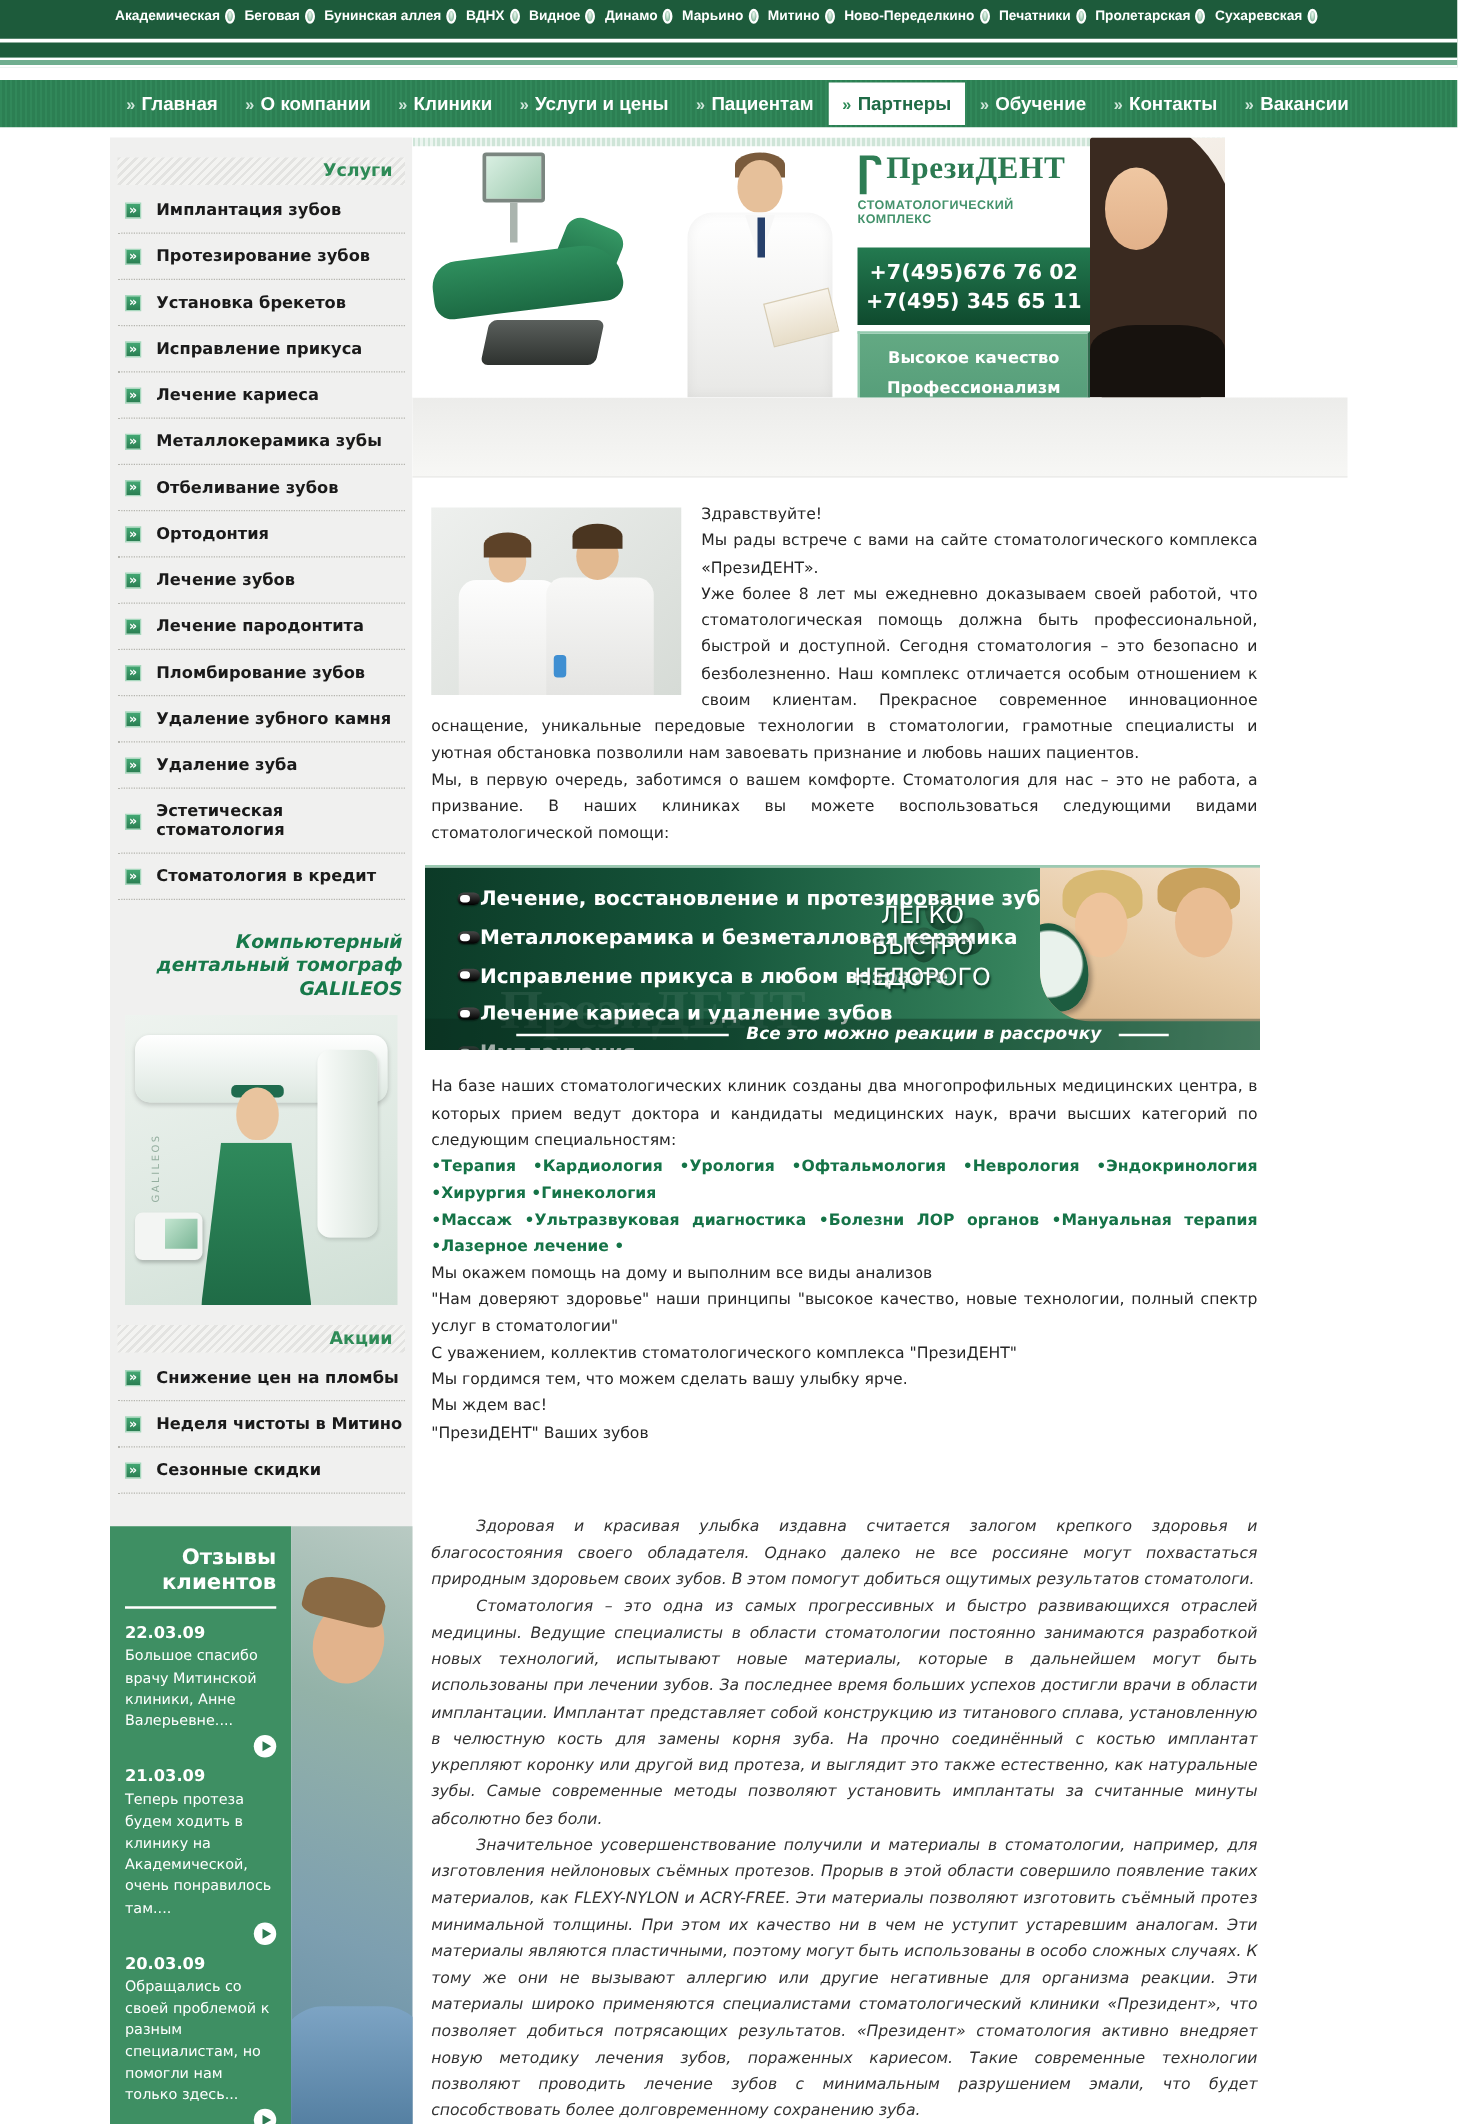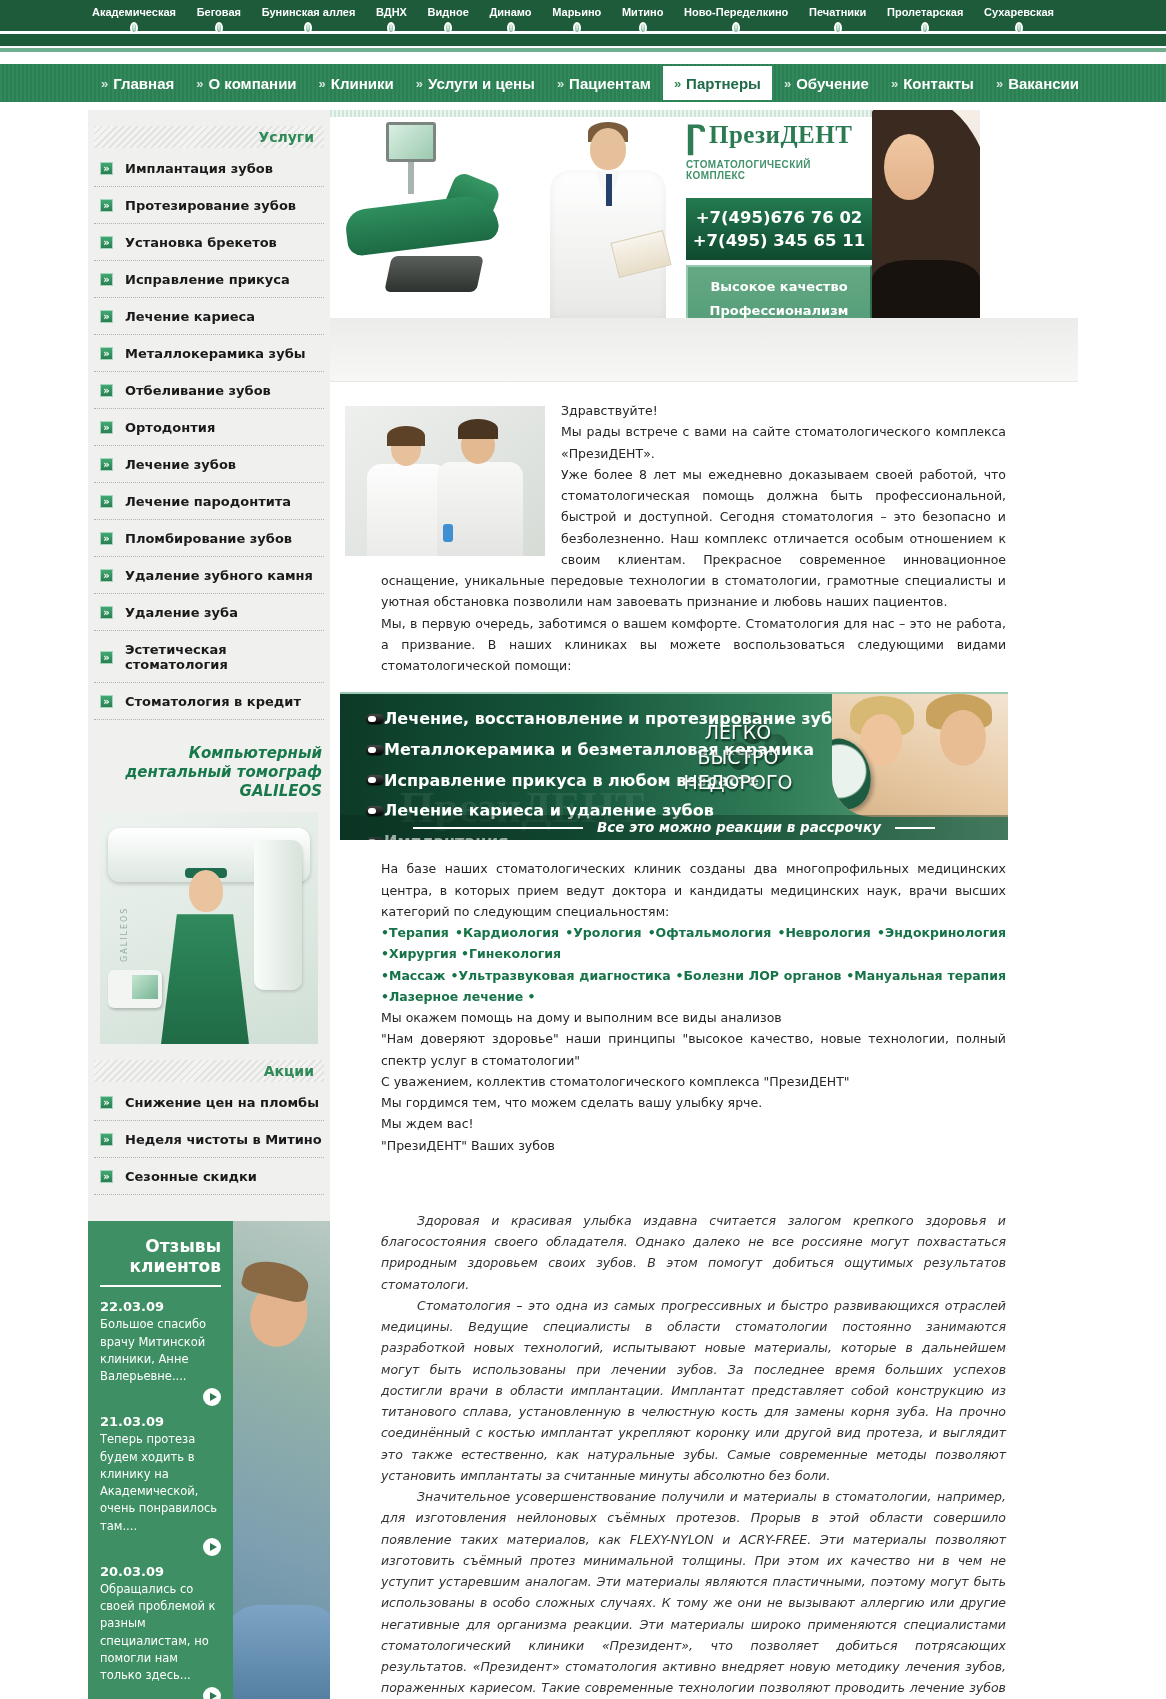--- a/index.html
+++ b/index.html
@@ -3,21 +3,21 @@
 <meta charset="utf-8">
 <style>
   * { box-sizing: border-box; }
   body { width:1166px; margin:0 auto; background:#fff; font-family:"DejaVu Sans",sans-serif; color:#262626; }
   .ptr { cursor:pointer; }
 
   
   .topbar { height:46px; background:#1d5b3b; position:relative; }
   .metro-line { position:absolute; left:0; right:0; top:31px; height:3px; background:#fff; }
   .stations { position:relative; display:flex; justify-content:space-between; padding:7px 112px 0 92px; }
-  .station { display:flex; flex-direction:column; align-items:center; gap:4px; color:#fff;
+  .station { display:flex; flex-direction:row; align-items:center; gap:4px; color:#fff;
              font:bold 11px/1 "Liberation Sans",sans-serif; white-space:nowrap;text-align:right; }
   .dot { width:8px; height:12px; border:2px solid #fff; border-radius:50%; position:relative; z-index:1;
          background:radial-gradient(ellipse at 50% 30%, #eef7f1 0%, #bcdcc9 40%, #76ad90 80%, #558f72 100%); }
   .stripe { height:8px; background:#6fae8f; border-top:2px solid #fff; border-bottom:2px solid #fff; }
   .whitegap { height:10px; background:#fff; }
 
   
   .navbar { height:38px; display:flex; align-items:stretch; padding-left:90px;
             background:repeating-linear-gradient(90deg,#31885a 0 2px,#2c7f53 2px 4px); }
   .nav-item { display:flex; align-items:center; gap:5px; padding:0 11px; color:#fff;
@@ -119,21 +119,21 @@
                 background:linear-gradient(160deg,#f7f2ec,#e6dacd); }
   .w-hair { position:absolute; left:-26px; top:-14px; width:150px; height:236px; background:#3a2a20;
             border-radius:42% 58% 50% 50%; }
   .w-face { position:absolute; left:12px; top:24px; width:50px; height:66px; border-radius:50%;
             background:linear-gradient(#efc7a2,#e2b18a); }
   .w-top { position:absolute; left:0; bottom:0; width:108px; height:58px; background:#17120e; border-radius:34% 34% 0 0; }
 
   
   .band { height:64px; background:linear-gradient(#ececea,#f7f7f5); border-bottom:1px solid #e6e6e3; }
   .main-inner { padding:18px 72px 0 15px; font-size:12.5px; line-height:1.7; }
-  .main-inner p { margin:0; text-align:justify;padding-left:36px; }
+  .main-inner p { margin:0; text-align:justify; }
   .greet-photo { float:left; width:200px; height:150px; margin:6px 16px 4px 0; position:relative; overflow:hidden;
                  background:linear-gradient(140deg,#eef0ee,#d6dbd6); }
   .gp-h1 { position:absolute; left:46px; top:26px; width:30px; height:34px; background:#e7c19c; border-radius:50%; }
   .gp-h1::before { content:""; position:absolute; left:-4px; top:-6px; width:38px; height:20px; background:#5d4228; border-radius:50% 50% 0 0; }
   .gp-h2 { position:absolute; left:116px; top:20px; width:34px; height:38px; background:#e2b990; border-radius:50%; }
   .gp-h2::before { content:""; position:absolute; left:-3px; top:-7px; width:40px; height:20px; background:#4a3categorical520; background:#4a3520; border-radius:50% 50% 0 0; }
   .gp-c1 { position:absolute; left:22px; top:58px; width:80px; height:92px; background:linear-gradient(#fdfdfd,#ebebe9); border-radius:14px 14px 0 0; }
   .gp-c2 { position:absolute; left:92px; top:56px; width:86px; height:94px; background:linear-gradient(#f8f8f7,#e4e4e2); border-radius:14px 14px 0 0; }
   .gp-b { position:absolute; left:98px; top:118px; width:10px; height:18px; background:#3f8fd2; border-radius:3px; }
 

